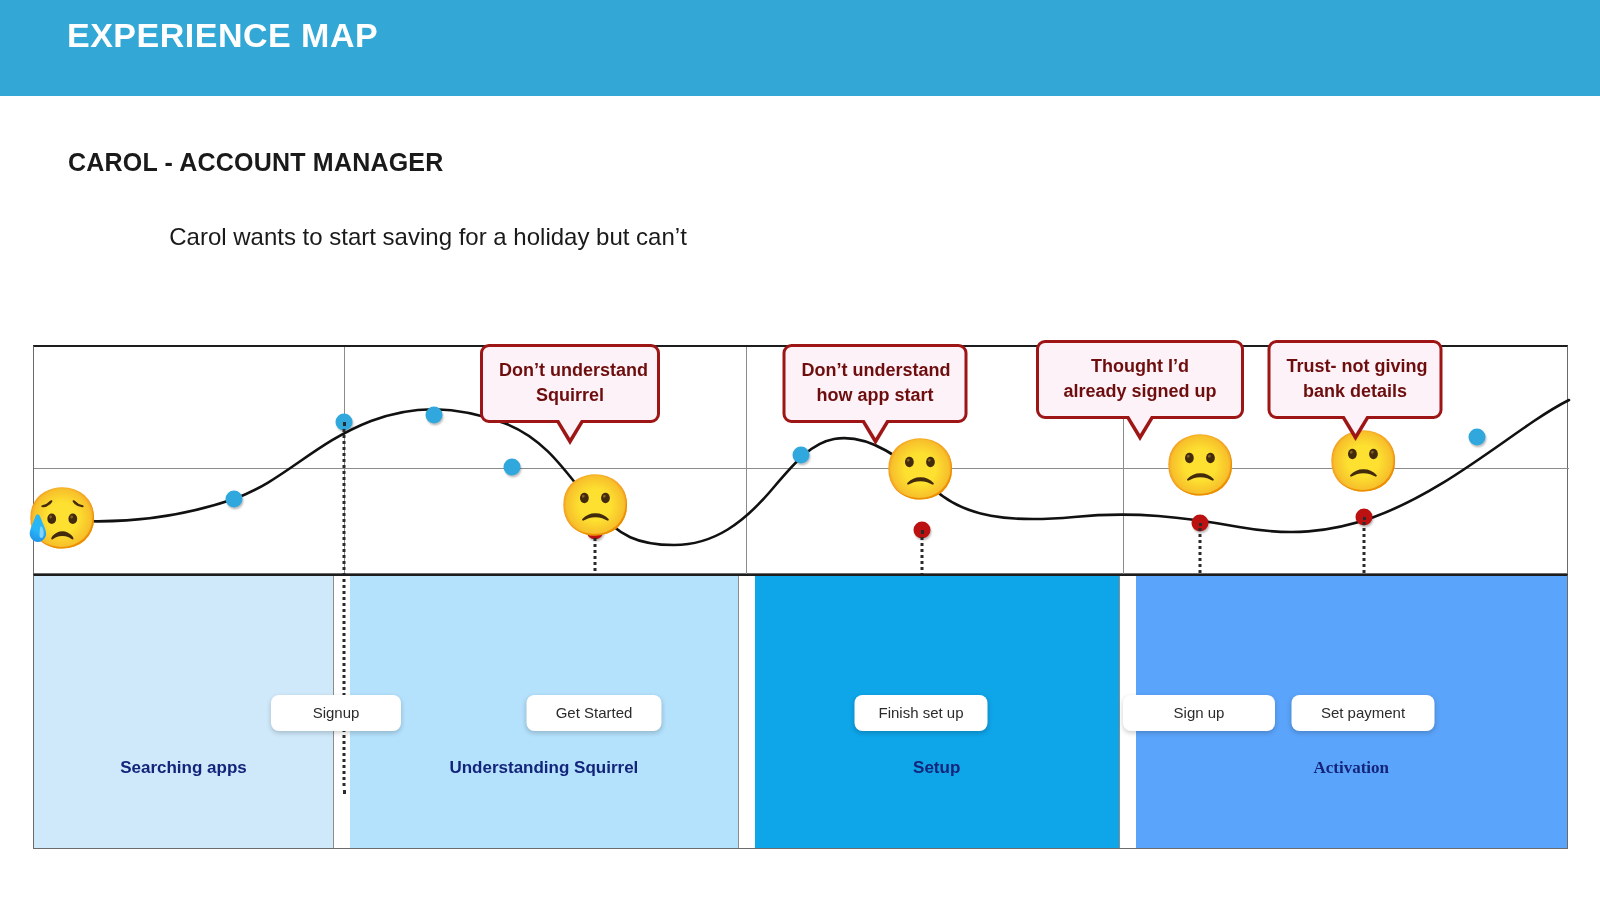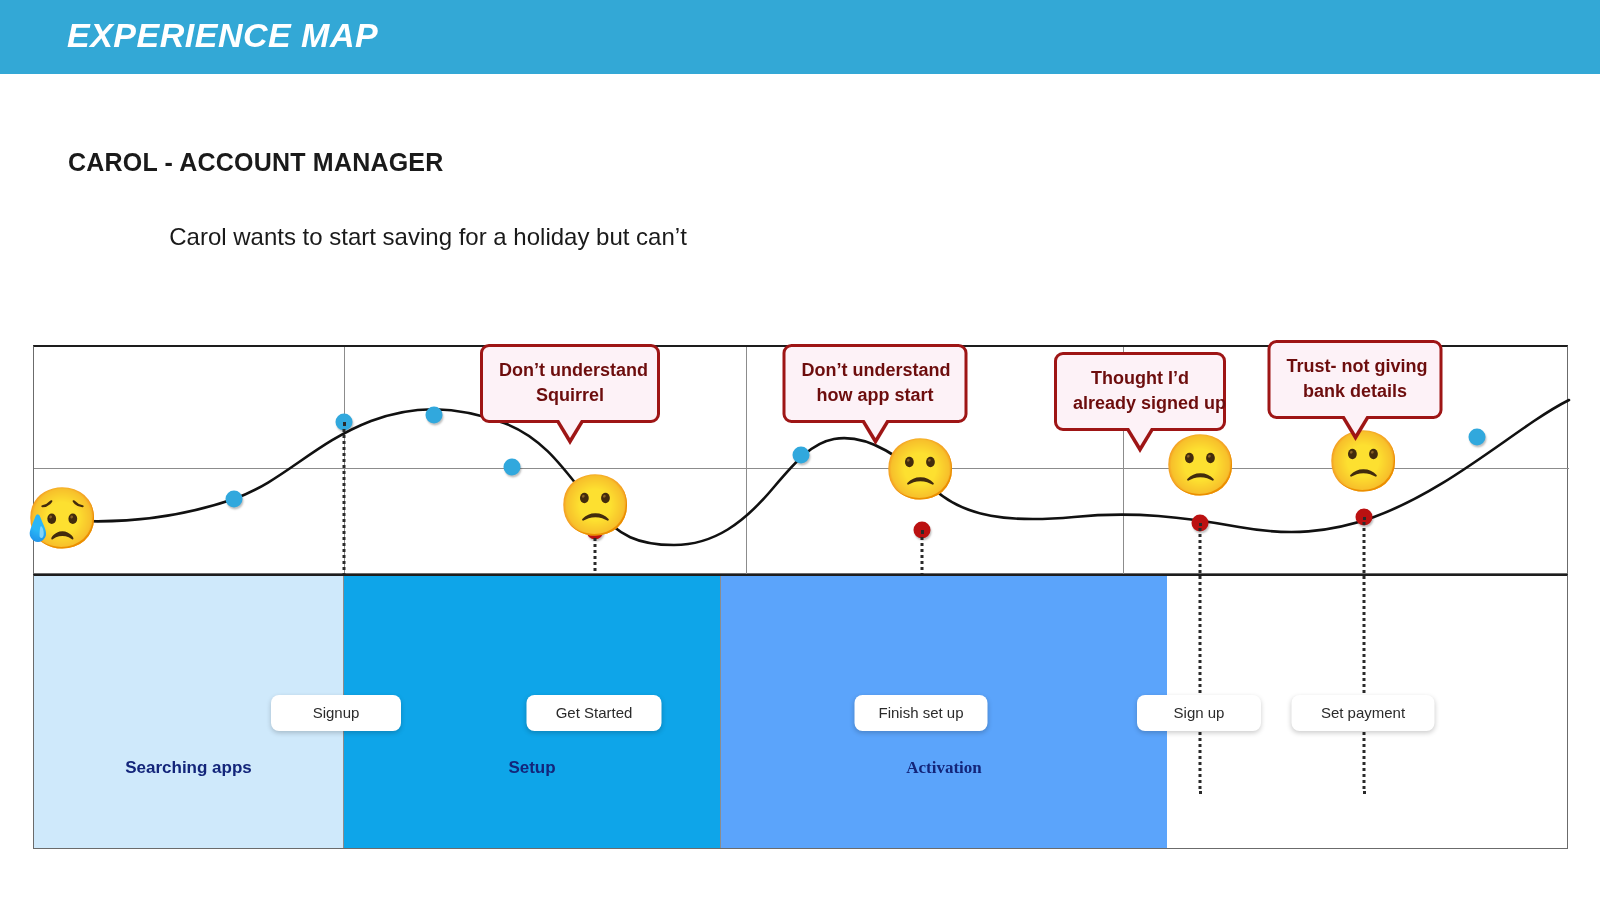--- a/index.html
+++ b/index.html
@@ -13,23 +13,22 @@
     font-family: "Liberation Sans", sans-serif;
     overflow: hidden;
     position: relative;
   }
 
   
   .header-bar {
     position: absolute;
     left: 0; top: 0;
     width: 1600px;
-    height: 74px;
+    height: 96px;
     background: #33a8d6;
-    font-style: italic;
   }
   .header-title {
     position: absolute;
     left: 67px;
     top: 16px;
     font-size: 34px;
     font-weight: bold;
     color: #ffffff;
     letter-spacing: 0.5px;
     white-space: nowrap;
@@ -96,20 +95,21 @@
   .stage-band-row {
     position: absolute;
     left: 0;
     top: 229px;
     width: 1535px;
     height: 275px;
     border: 1px solid #6b6b6b;
     border-top: 2px solid #1d1d1d;
     box-sizing: border-box;
     display: flex;
+    gap: 16px;
   }
   .stage-band {
     position: relative;
     height: 100%;
     border-right: 1px solid #8c8c8c;
     box-sizing: border-box;
   }
   .stage-band:last-child { border-right: none; font-family: Liberation Serif, serif; }
   .stage-label {
     position: absolute;
@@ -269,38 +269,41 @@
     <div class="connector" style="left:561px;  top:184px; height:263px"></div>
     <div class="connector" style="left:888px;  top:183px; height:264px"></div>
     <div class="connector" style="left:1166px; top:176px; height:271px"></div>
     <div class="connector" style="left:1330px; top:170px; height:277px"></div>
   </div>
 
   <div class="stage-band-row">
     <div class="stage-band" style="width:310px; background:#cfe9fb">
       <div class="stage-label">Searching apps</div>
     </div>
+    <div class="stage-band" style="width:402px; background:#b4e1fc">
+      <div class="stage-label">Understanding Squirrel</div>
+    </div>
     <div class="stage-band" style="width:377px; background:#0ea5e9">
       <div class="stage-label">Setup</div>
     </div>
     <div class="stage-band" style="width:446px; background:#5ba4fb">
       <div class="stage-label">Activation</div>
     </div>
   </div>
 
   <div class="touchpoint" style="left:303px;  top:350px; width:130px">
     <span>Signup</span>
   </div>
   <div class="touchpoint" style="left:561px;  top:350px; width:135px">
     <span>Get Started</span>
   </div>
   <div class="touchpoint" style="left:888px;  top:350px; width:133px">
     <span>Finish set up</span>
   </div>
-  <div class="touchpoint" style="left:1166px; top:350px; width:124px">
+  <div class="touchpoint" style="left:1166px; top:350px; width:152px">
     <span>Sign up</span>
   </div>
   <div class="touchpoint" style="left:1330px; top:350px; width:143px">
     <span>Set payment</span>
   </div>
 </div>
 
 <div class="emoji" style="left:63px;  top:519px">😥</div>
 <div class="emoji" style="left:596px; top:506px">🙁</div>
 <div class="emoji" style="left:921px; top:470px">🙁</div>
@@ -314,21 +317,21 @@
   <span class="ctail-inner"></span>
 </div>
 
 <div class="callout" style="left:875px;  top:344px; width:185px">
   <div>Don’t understand</div>
   <div>how app start</div>
   <span class="ctail-outer"></span>
   <span class="ctail-inner"></span>
 </div>
 
-<div class="callout" style="left:1140px; top:352px; width:172px">
+<div class="callout" style="left:1140px; top:340px; width:208px">
   <div>Thought I’d</div>
   <div>already signed up</div>
   <span class="ctail-outer"></span>
   <span class="ctail-inner"></span>
 </div>
 
 <div class="callout" style="left:1355px; top:340px; width:175px">
   <div>Trust- not giving</div>
   <div>bank details</div>
   <span class="ctail-outer"></span>

